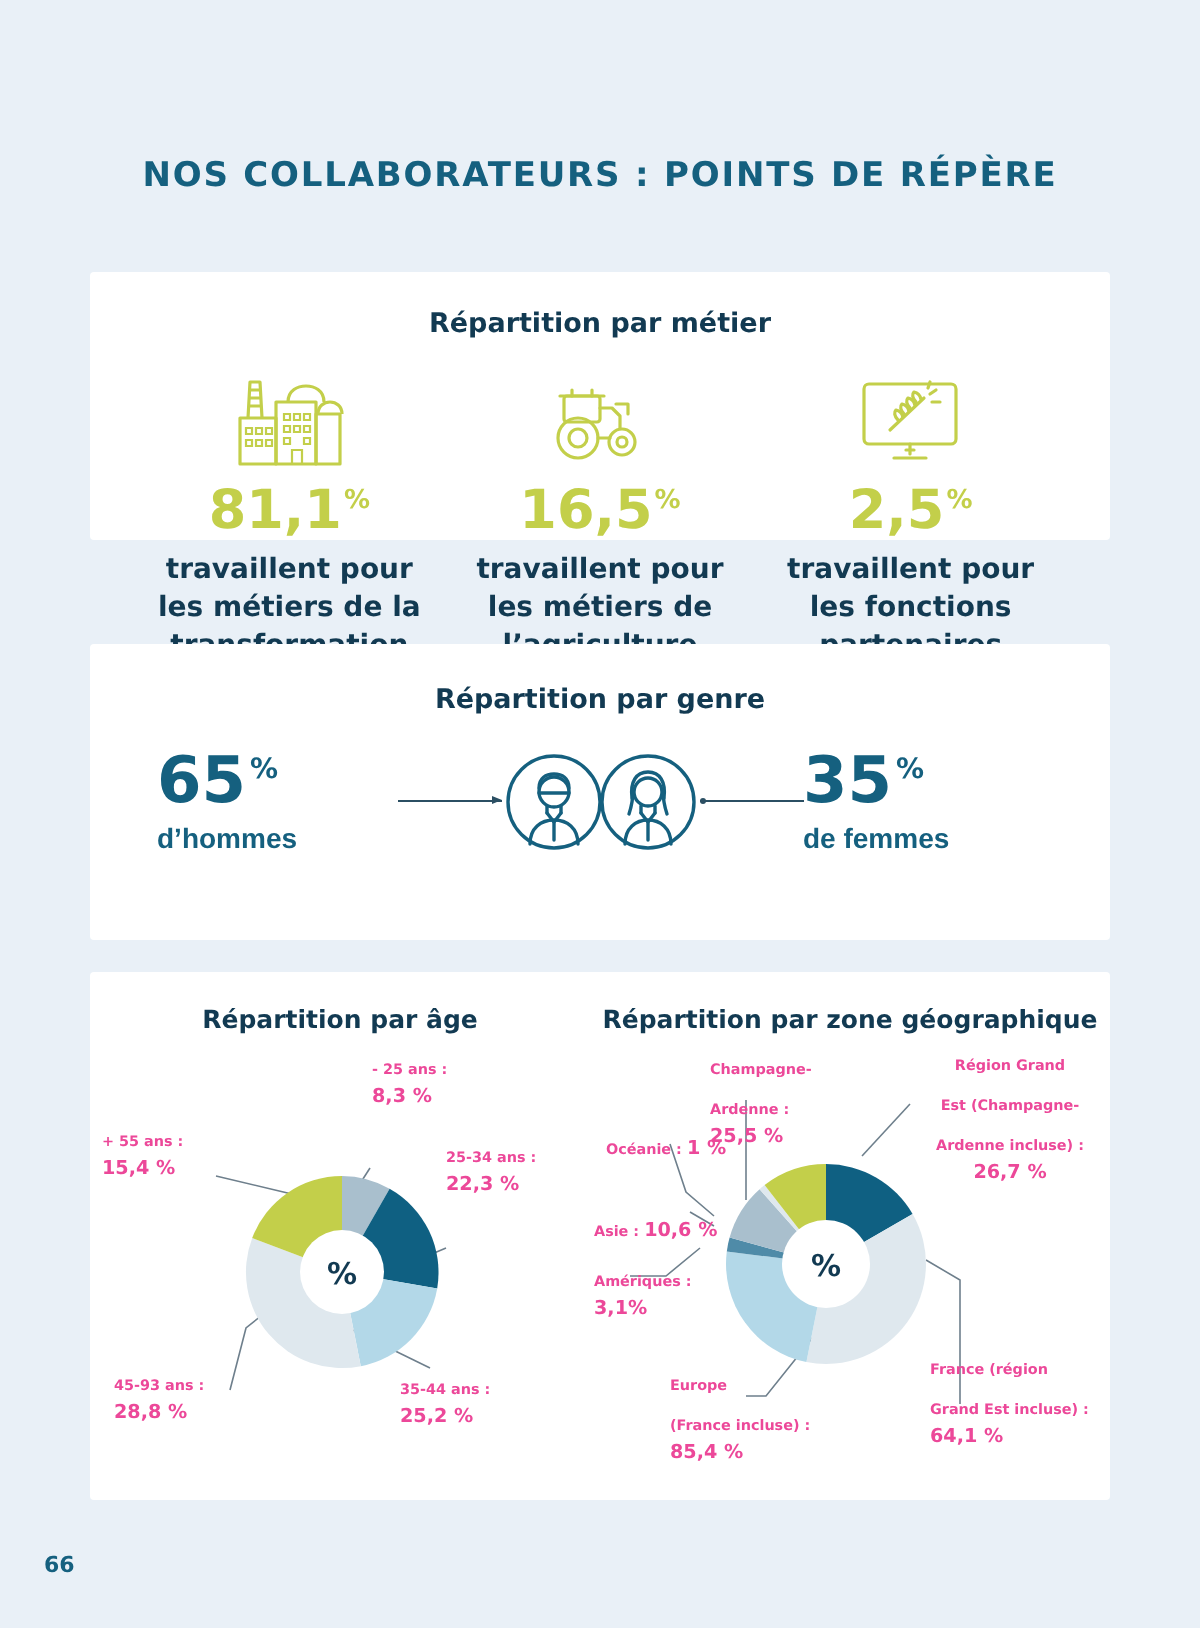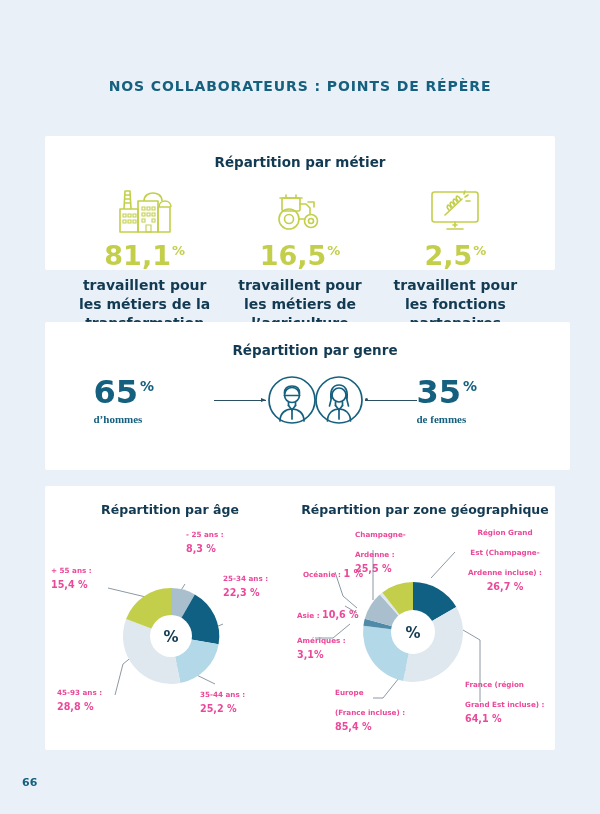--- a/index.html
+++ b/index.html
@@ -8,33 +8,33 @@
     background:#e9f0f7;
     font-family:"Liberation Sans", sans-serif;
     overflow:hidden;
     position:relative;
   }
   .page{position:absolute;inset:0;}
 
   .main-title{
     position:absolute;top:78px;left:0;width:600px;
     text-align:center;
-    font-size:14px;font-weight:bold;letter-spacing:.9px;
+    font-size:17px;font-weight:bold;letter-spacing:.9px;
     color:#15607f;
     text-transform:uppercase;
     font-family:"DejaVu Sans", sans-serif;
   }
 
   .card{
     position:absolute;left:45px;width:510px;
     background:#ffffff;
     border-radius:2px;
   }
   #card-metier{top:136px;height:134px;}
-  #card-genre{top:322px;height:148px;padding-left:15px;}
+  #card-genre{top:322px;height:148px;}
   #card-charts{top:486px;height:264px;}
 
   .card-title{
     text-align:center;
     font-size:13.5px;
     color:#123a52;
     font-family:"DejaVu Sans", sans-serif;
     font-weight:600;
   }
   #metier-title{padding-top:18px;}
@@ -69,22 +69,22 @@
     display:flex;align-items:center;justify-content:center;
     margin-top:16px;gap:0;
   }
   .genre-side{width:120px;text-align:left;}
   .genre-value{
     font-family:"DejaVu Sans", sans-serif;
     font-weight:bold;font-size:32px;color:#15607f;line-height:1;
   }
   .genre-value .pct{font-size:14px;vertical-align:super;margin-left:2px;}
   .genre-sub{
-    margin-top:5px;font-size:11px;color:#15607f;font-weight:bold;
-    font-family:Liberation Serif, serif;
+    margin-top:5px;font-size:14px;color:#15607f;font-weight:bold;
+    font-family:Liberation Sans, sans-serif;
   }
   .genre-connector{width:52px;height:1px;background:#2b4f63;position:relative;}
   .genre-connector.right::after{
     content:"";position:absolute;right:0;top:-2px;
     border-left:5px solid #2b4f63;border-top:2.5px solid transparent;border-bottom:2.5px solid transparent;
   }
   .genre-connector.left::before{
     content:"";position:absolute;left:0;top:-1.5px;width:3px;height:3px;border-radius:50%;background:#2b4f63;
   }
   .avatars{display:flex;align-items:center;}

